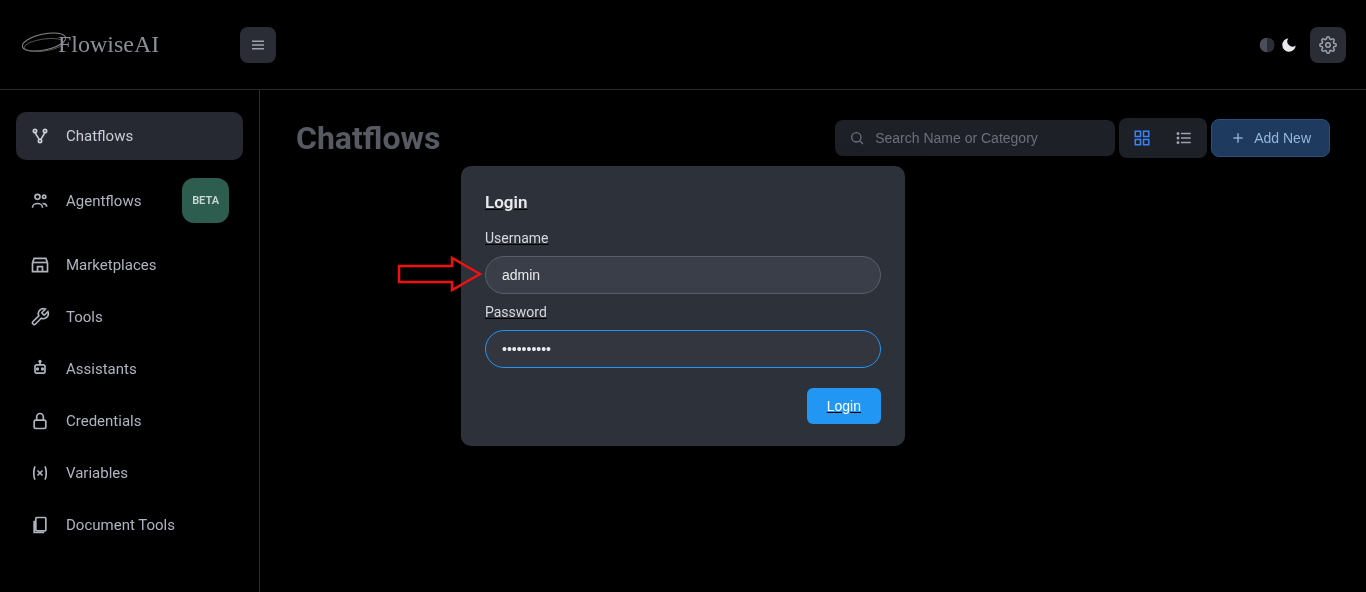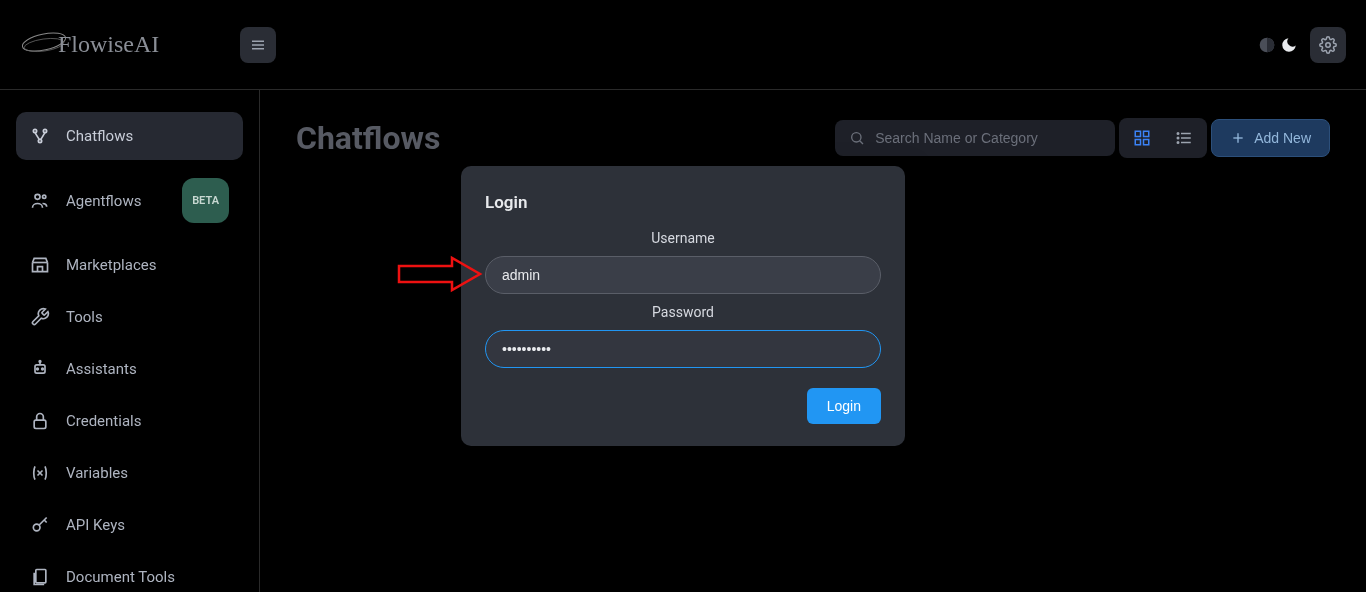--- a/index.html
+++ b/index.html
@@ -172,32 +172,32 @@
     
     .modal {
       position: absolute;
       left: 461px;
       top: 166px;
       width: 444px;
       background: #2d3139;
       border-radius: 10px;
       padding: 26px 24px 22px;
       box-shadow: 0 12px 30px rgba(0,0,0,0.5);
+      text-decoration: underline;
     }
     .modal-title {
       font-size: 17px;
       font-weight: 600;
       color: #e8eaed;
       margin-bottom: 18px;
     }
     .field-label {
       font-size: 14px;
       color: #d6d9e0;
       margin-bottom: 10px;
-      text-align: center;
     }
     .field-input {
       width: 100%;
       background: #3a3e48;
       border: 1px solid #5a5e68;
       border-radius: 22px;
       padding: 10px 16px;
       color: #e8eaed;
       font-size: 14px;
       outline: none;
@@ -325,28 +325,20 @@
       <span>Credentials</span>
     </div>
     <div class="sidebar-item">
       <svg viewBox="0 0 24 24" fill="none" stroke="#aeb4c0" stroke-width="2">
         <path d="M6 4c-2 4-2 12 0 16"></path>
           <path d="M18 4c2 4 2 12 0 16"></path>
         <line x1="9" y1="9" x2="15" y2="15"></line>
           <line x1="15" y1="9" x2="9" y2="15"></line>
       </svg>
       <span>Variables</span>
-    </div>
-    <div class="sidebar-item">
-      <svg viewBox="0 0 24 24" fill="none" stroke="#aeb4c0" stroke-width="2">
-        <circle cx="8" cy="15" r="4"></circle>
-          <path d="M11 12l9-9"></path>
-          <path d="M17 6l3 3"></path>
-      </svg>
-      <span>API Keys</span>
     </div>
     <div class="sidebar-item">
       <svg viewBox="0 0 24 24" fill="none" stroke="#aeb4c0" stroke-width="2">
         <rect x="7" y="3" width="12" height="16" rx="1"></rect>
           <path d="M5 7v14h12"></path>
       </svg>
       <span>Document Tools</span>
     </div>
   </div>
 

